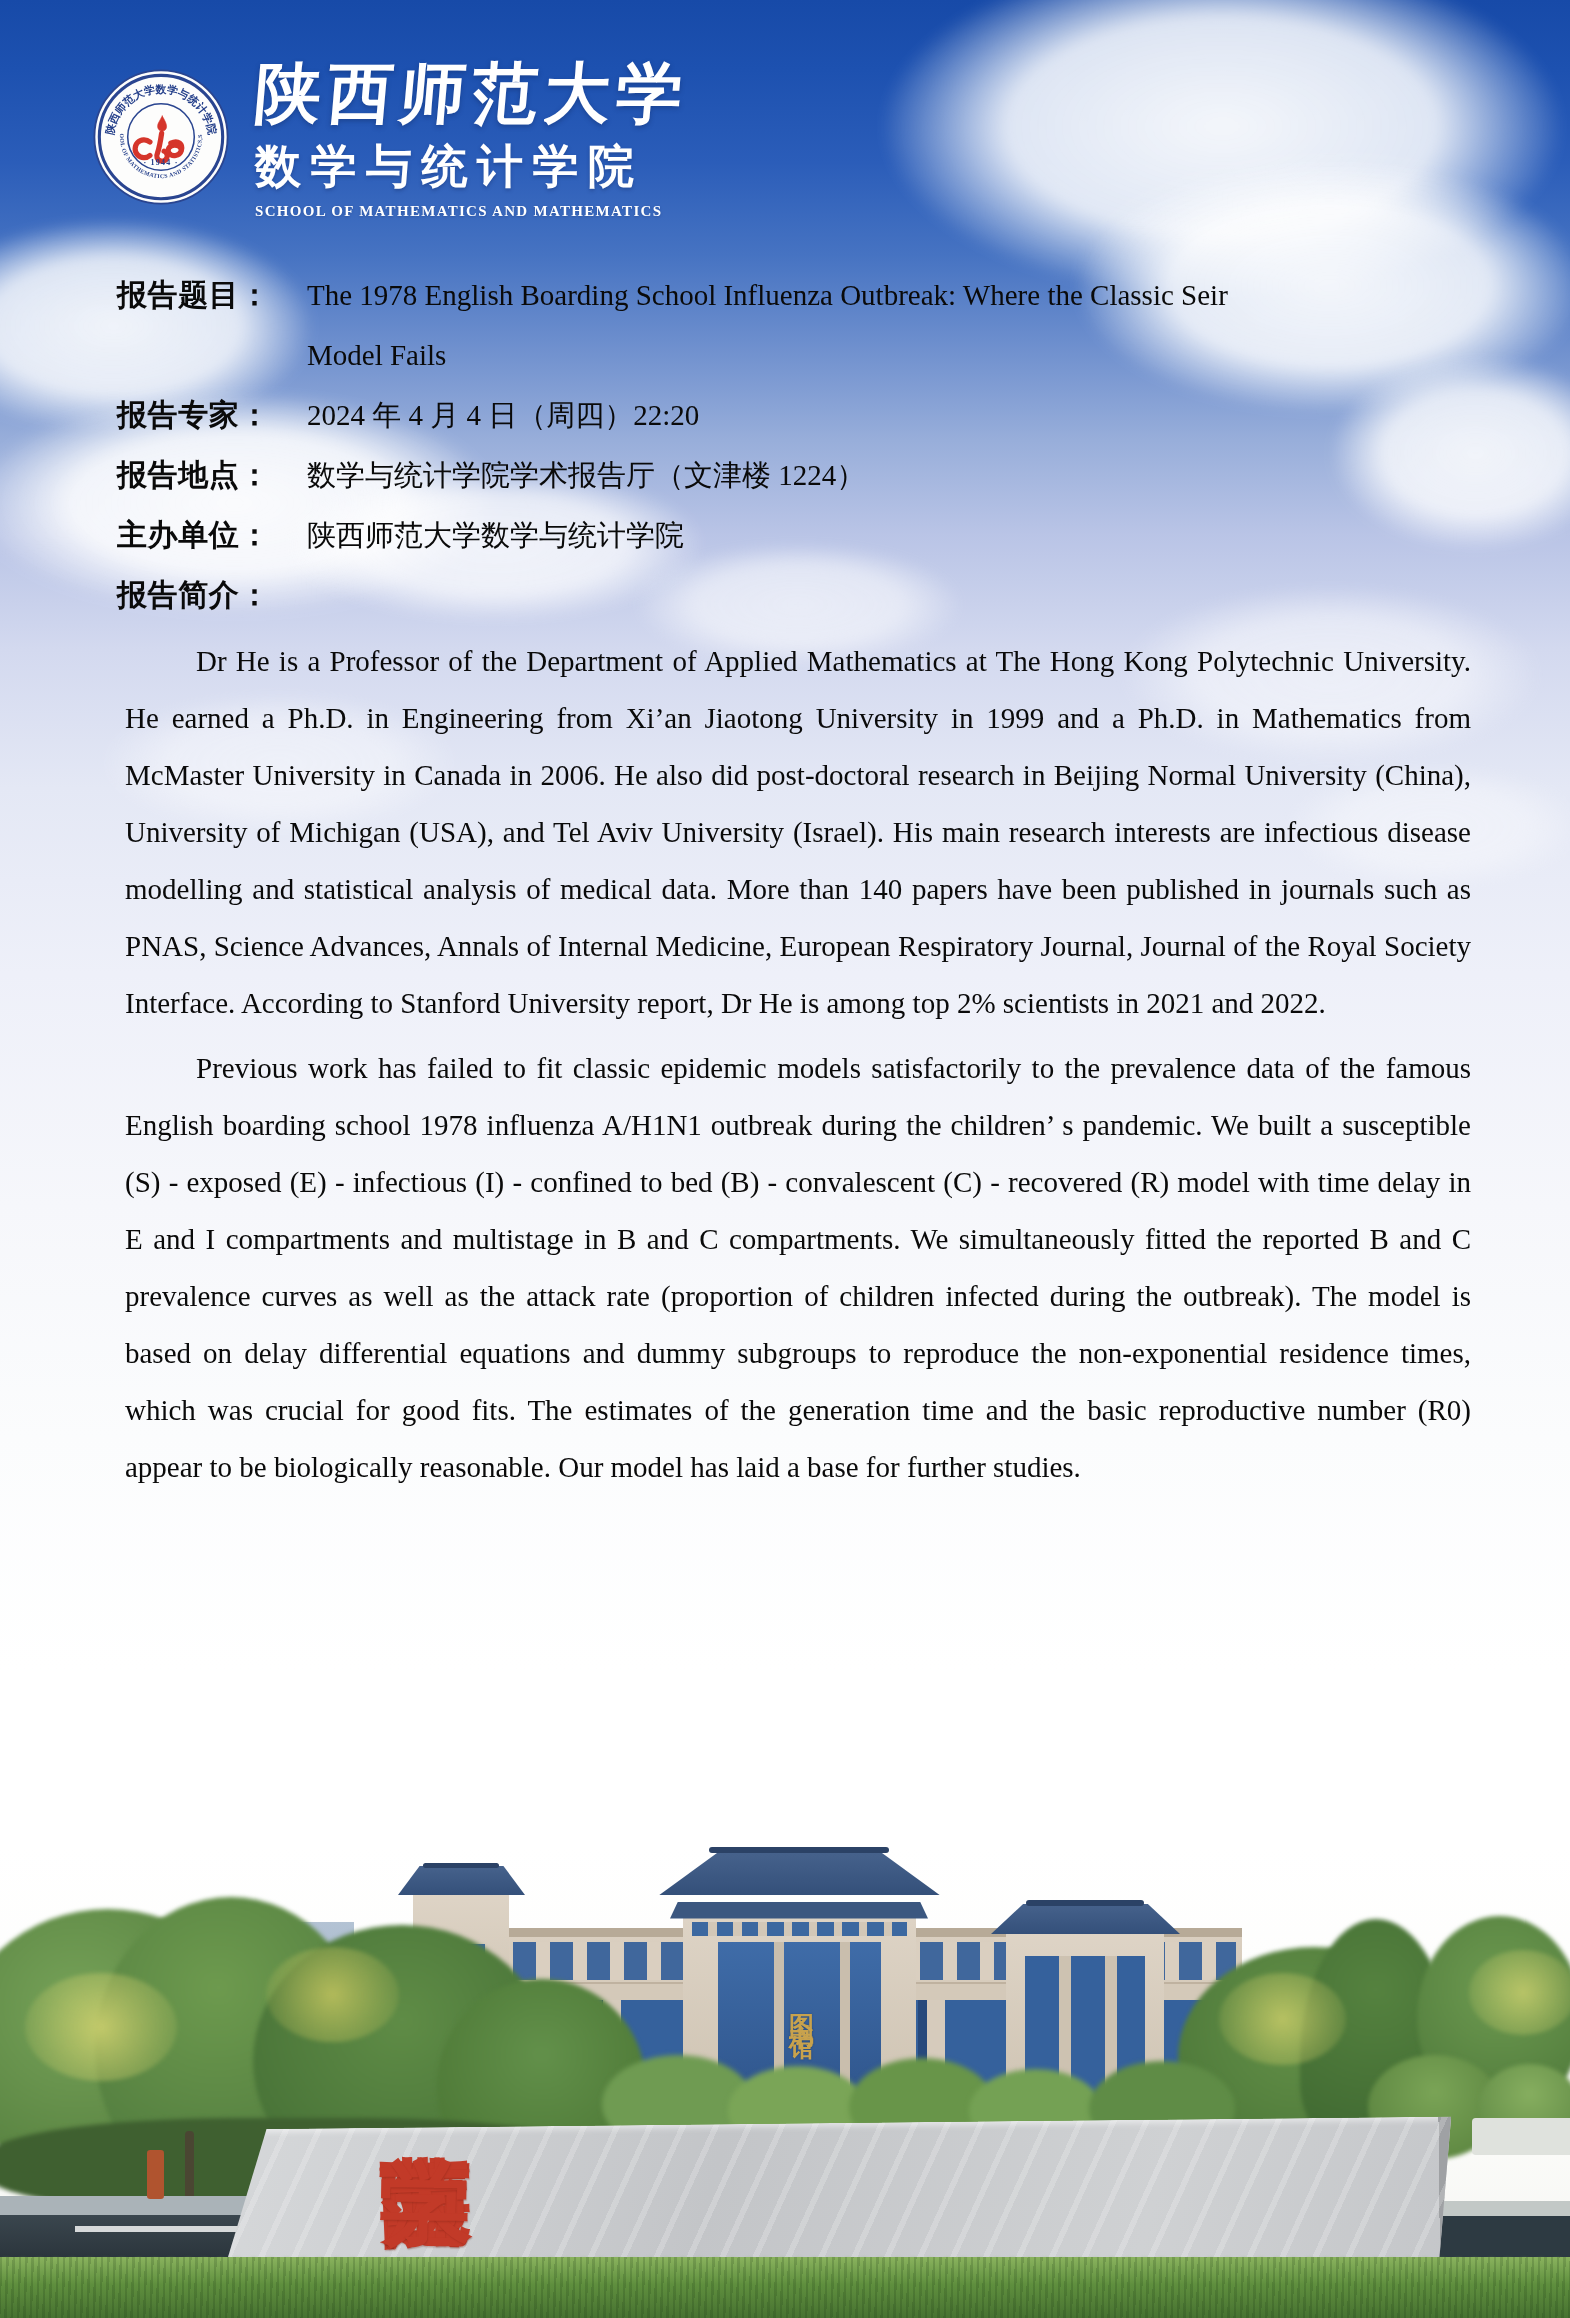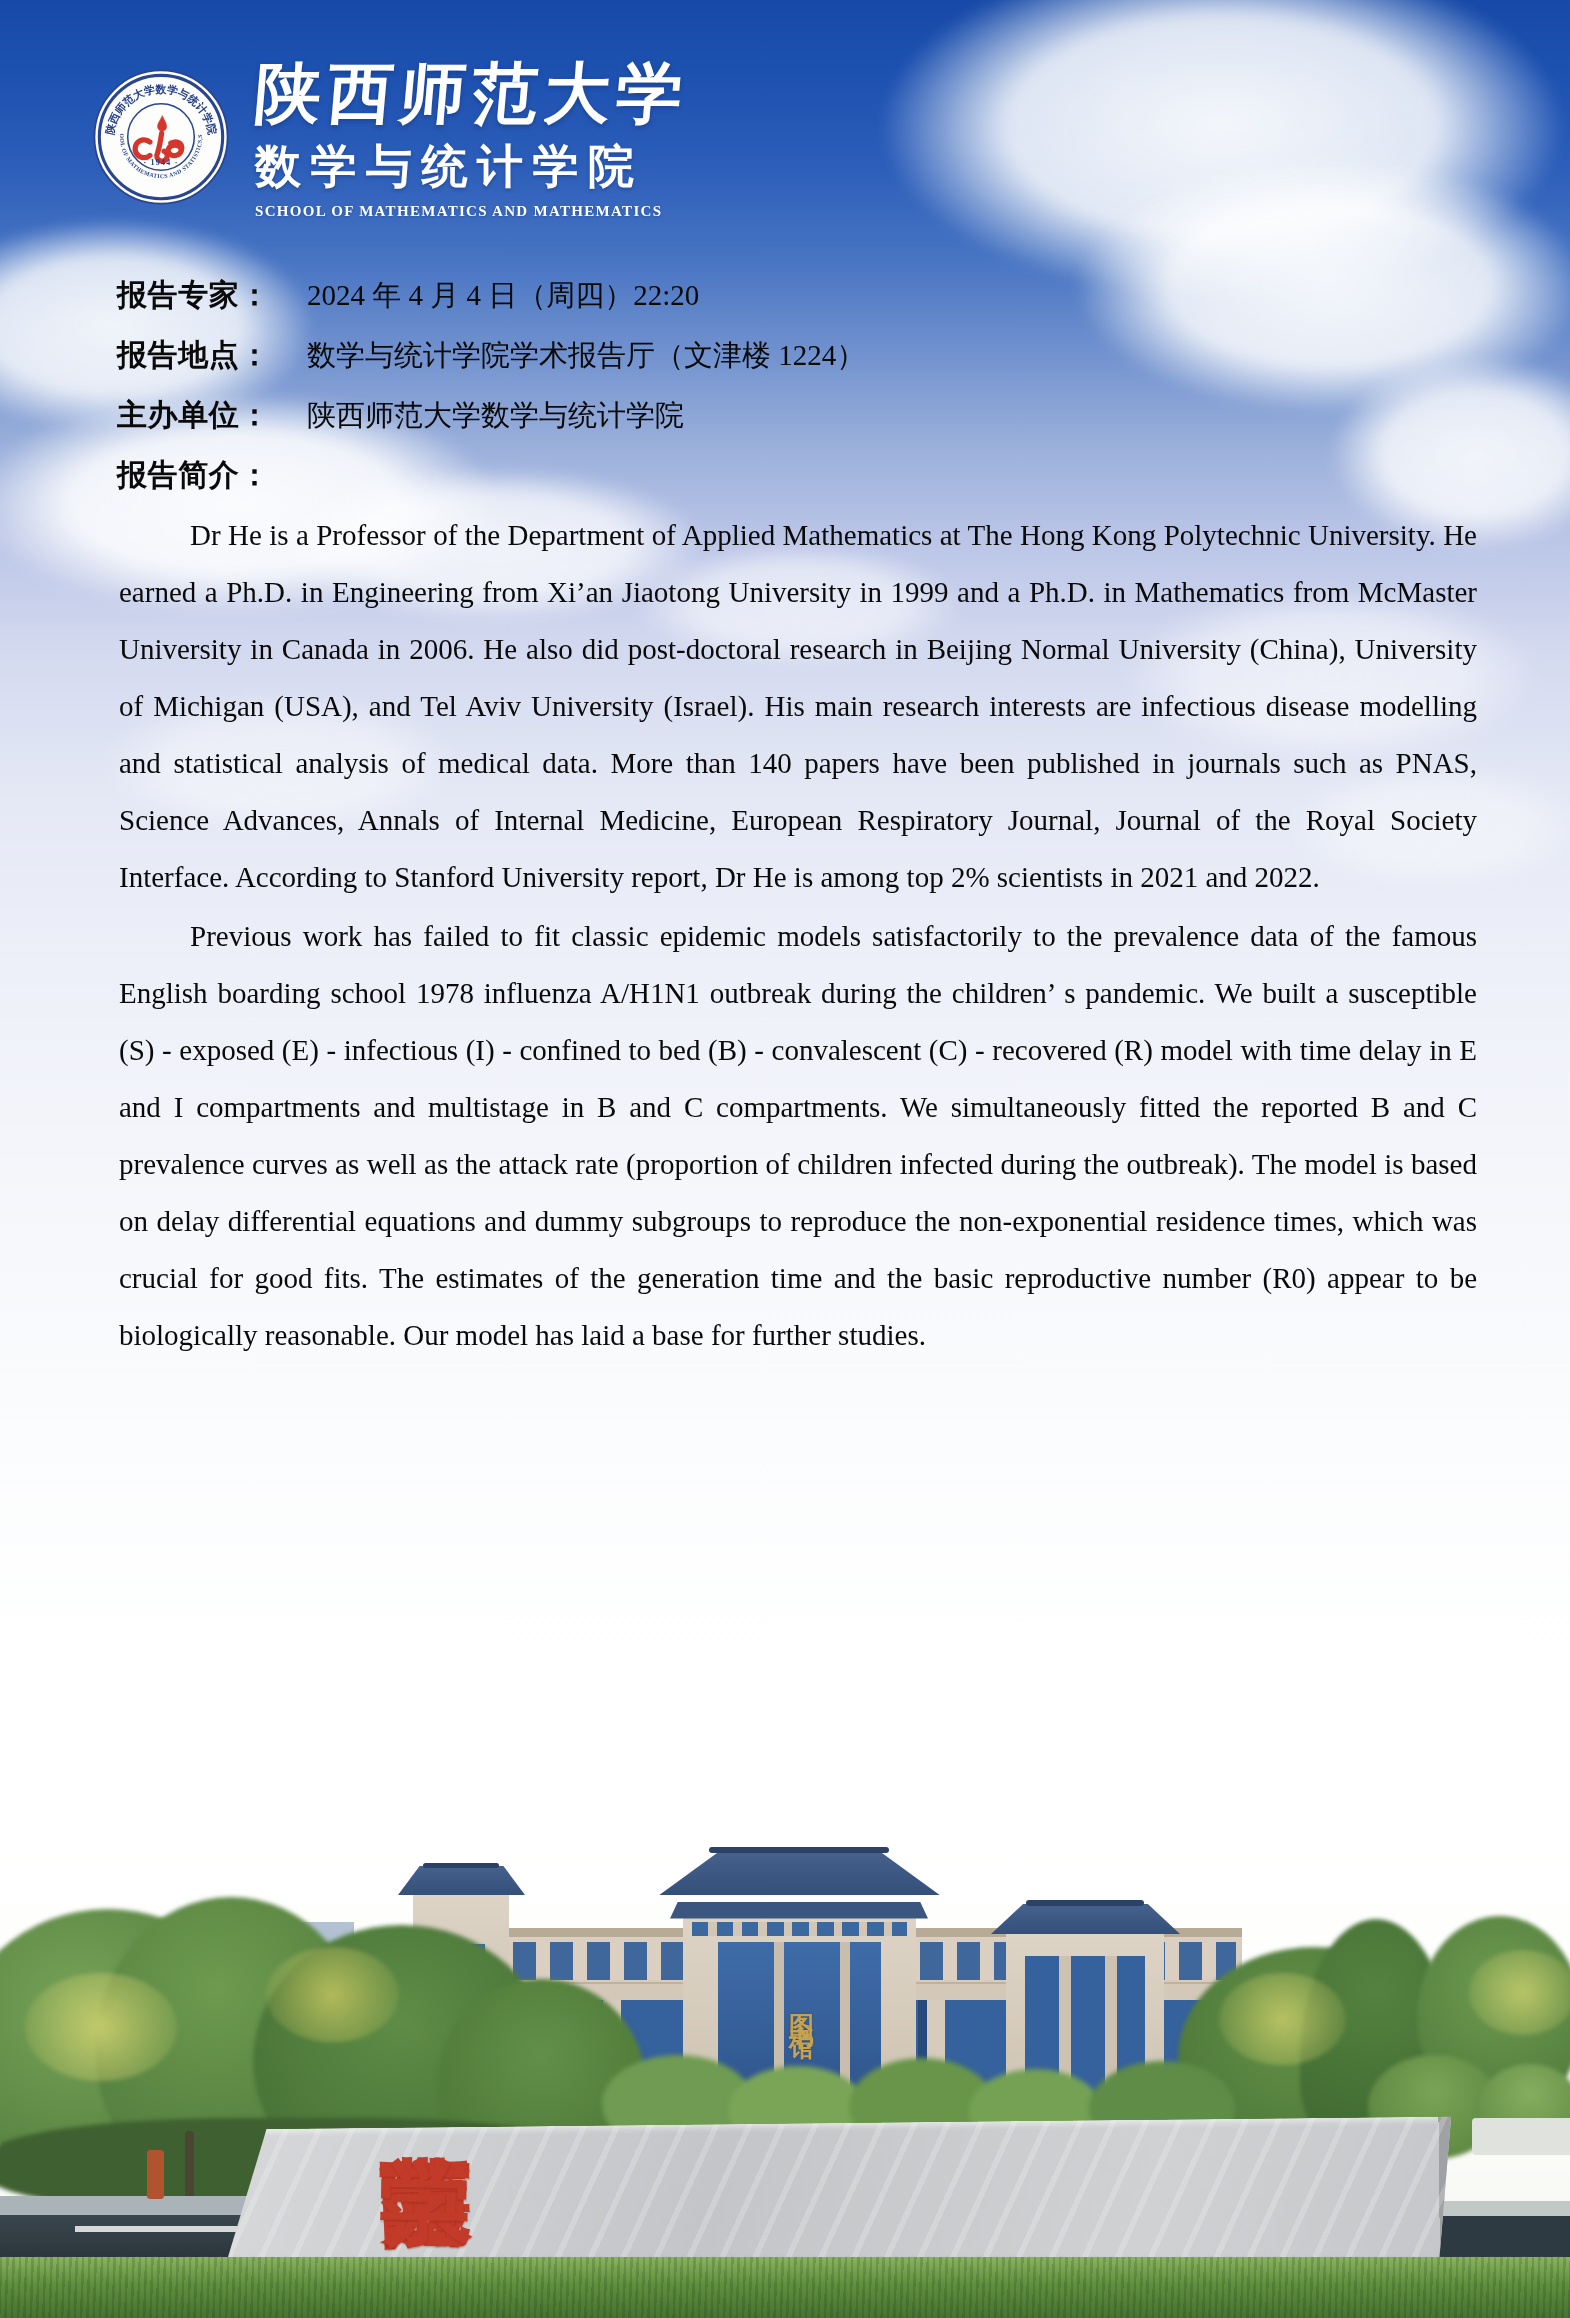--- a/index.html
+++ b/index.html
@@ -34,21 +34,21 @@
     text-shadow:0 1.3px 2.5px rgba(16,38,92,.3);}
 
   
   .content{position:absolute;left:117px;top:265px;width:1362px;color:#0a0a0a;}
   .info-row{display:flex;}
   .info-label{flex:0 0 190px;font-family:"Liberation Sans",sans-serif;font-weight:bold;
     font-size:30px;line-height:60px;letter-spacing:0.6px;white-space:nowrap;}
   .info-value{flex:1;font-family:"Liberation Serif",serif;font-size:29px;line-height:60px;white-space:pre-line;}
   .sec-label{font-family:"Liberation Sans",sans-serif;font-weight:bold;font-size:30px;line-height:60px;letter-spacing:0.6px;}
   .para{font-family:"Liberation Serif",serif;font-size:29px;line-height:57px;text-align:justify;
-    text-indent:71px;margin:2px;}
+    text-indent:71px;margin:8px;}
 
   
   .campus{position:absolute;left:0;top:1846px;width:1571px;height:472px;overflow:hidden;
     background:linear-gradient(180deg,#ffffff 0%,#fcfcfa 55%,#f4f5f1 100%);}
   .campus *{position:absolute;}
   .hirise{background:linear-gradient(180deg,#93a9c2,#7e96ad);opacity:.7;z-index:1;}
   .hr1{left:272px;top:76px;width:82px;height:117px;}
   .hr2{left:370px;top:85px;width:95px;height:111px;opacity:.55;}
 
   .bldg{z-index:2;}
@@ -181,20 +181,25 @@
   </svg>
 
   <div class="hdr-text">
     <div class="hdr-calli">陕西师范大学</div>
     <div class="hdr-school">数学与统计学院</div>
     <div class="hdr-en">SCHOOL OF MATHEMATICS AND MATHEMATICS</div>
   </div>
 
   <div class="content">
     <div class="info-row">
+      <div class="info-label">报告题目：</div>
+      <div class="info-value">The 1978 English Boarding School Influenza Outbreak: Where the Classic Seir
+Model Fails</div>
+    </div>
+    <div class="info-row">
       <div class="info-label">报告专家：</div>
       <div class="info-value">2024 年 4 月 4 日（周四）22:20</div>
     </div>
     <div class="info-row">
       <div class="info-label">报告地点：</div>
       <div class="info-value">数学与统计学院学术报告厅（文津楼 1224）</div>
     </div>
     <div class="info-row">
       <div class="info-label">主办单位：</div>
       <div class="info-value">陕西师范大学数学与统计学院</div>

